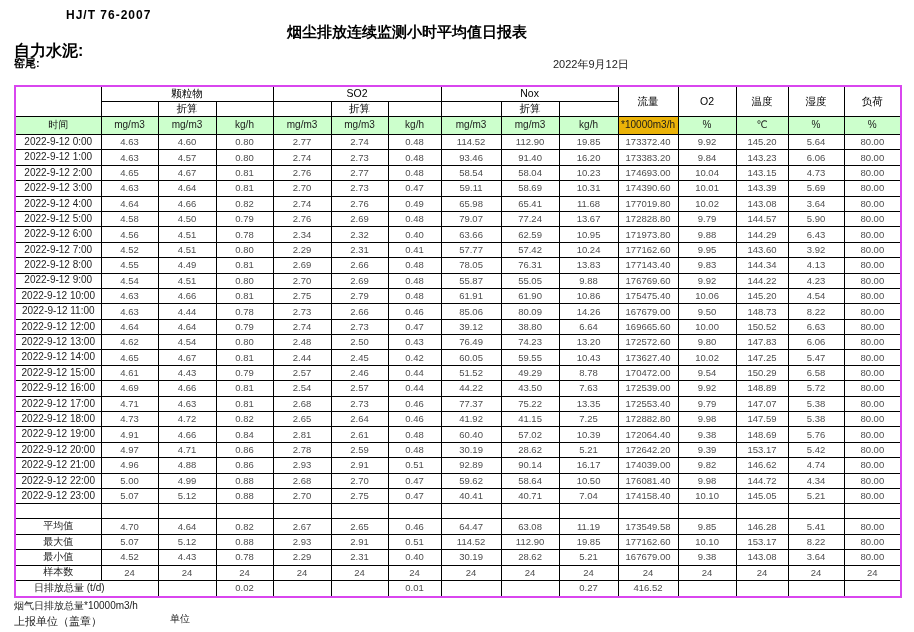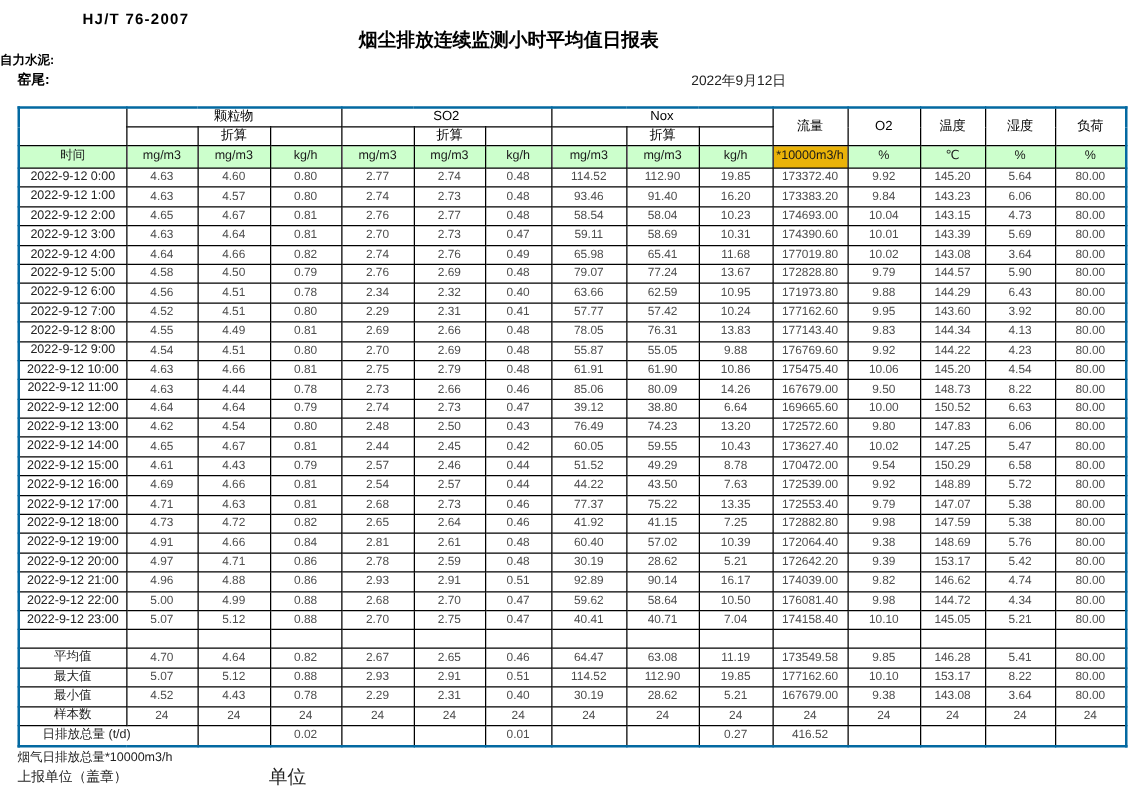--- a/index.html
+++ b/index.html
@@ -1,35 +1,35 @@
 <!DOCTYPE html>
 <html><head>
 <meta charset="utf-8">
 <style>
   html,body{margin:0;padding:0;}
   body{width:914px;height:632px;background:#ffffff;position:relative;overflow:hidden;
        font-family:"Liberation Sans","DejaVu Sans",sans-serif;color:#000;}
   .std-code{position:absolute;top:8px;left:30px;font-size:12px;font-weight:bold;letter-spacing:1px;padding-left:36px;}
   .doc-title{position:absolute;top:23px;left:0;width:814px;text-align:center;font-size:15px;font-weight:bold;}
-  .company{position:absolute;top:41px;left:0;font-size:10px;font-weight:bold;}
+  .company{position:absolute;top:41px;left:14px;font-size:16px;font-weight:bold;}
   .location{position:absolute;top:56px;left:14px;font-size:11px;font-weight:bold;}
   .date{position:absolute;top:57px;left:553px;font-size:11px;color:#222;}
-  table.report{position:absolute;top:85px;left:14px;width:886px;border-collapse:collapse;table-layout:fixed;border:2px solid #0369a1;}
+  table.report{position:absolute;top:85px;left:14px;width:886px;border-collapse:collapse;table-layout:fixed;border:2px solid #d946ef;}
   table.report td,table.report th{border:1px solid #000;text-align:center;vertical-align:middle;
        overflow:hidden;white-space:nowrap;padding:0;line-height:1.05;font-weight:normal;}
   thead td,thead th{font-size:10.5px;color:#000;height:14px;}
   tr.unit-row td{height:17px;font-size:10px;color:#1a1a1a;}
   tbody td{font-size:9.5px;color:#4d4d4d;height:14.4px;}
   tbody td.row-label{color:#222;font-size:10px;}
   tr.spacer-row td{height:14px;}
   tfoot td{font-size:9.5px;color:#4d4d4d;height:15px;}
   tfoot td.total-label{text-align:left;padding-left:18px;font-size:10px;color:#222;}
   .footer-line1{position:absolute;top:599px;left:14px;font-size:10px;color:#222;}
   .footer-line2{position:absolute;top:614px;left:14px;font-size:11px;color:#222;}
-  .footer-unit{position:absolute;top:612px;left:170px;font-size:15px;color:#222;margin-left:45px;}
+  .footer-unit{position:absolute;top:612px;left:170px;font-size:10px;color:#222;}
 </style>
 </head>
 <body>
 
 <div class="std-code">HJ/T 76-2007</div>
 <div class="doc-title">烟尘排放连续监测小时平均值日报表</div>
 <div class="company">自力水泥:</div>
 <div class="location">窑尾:</div>
 <div class="date">2022年9月12日</div>
 

